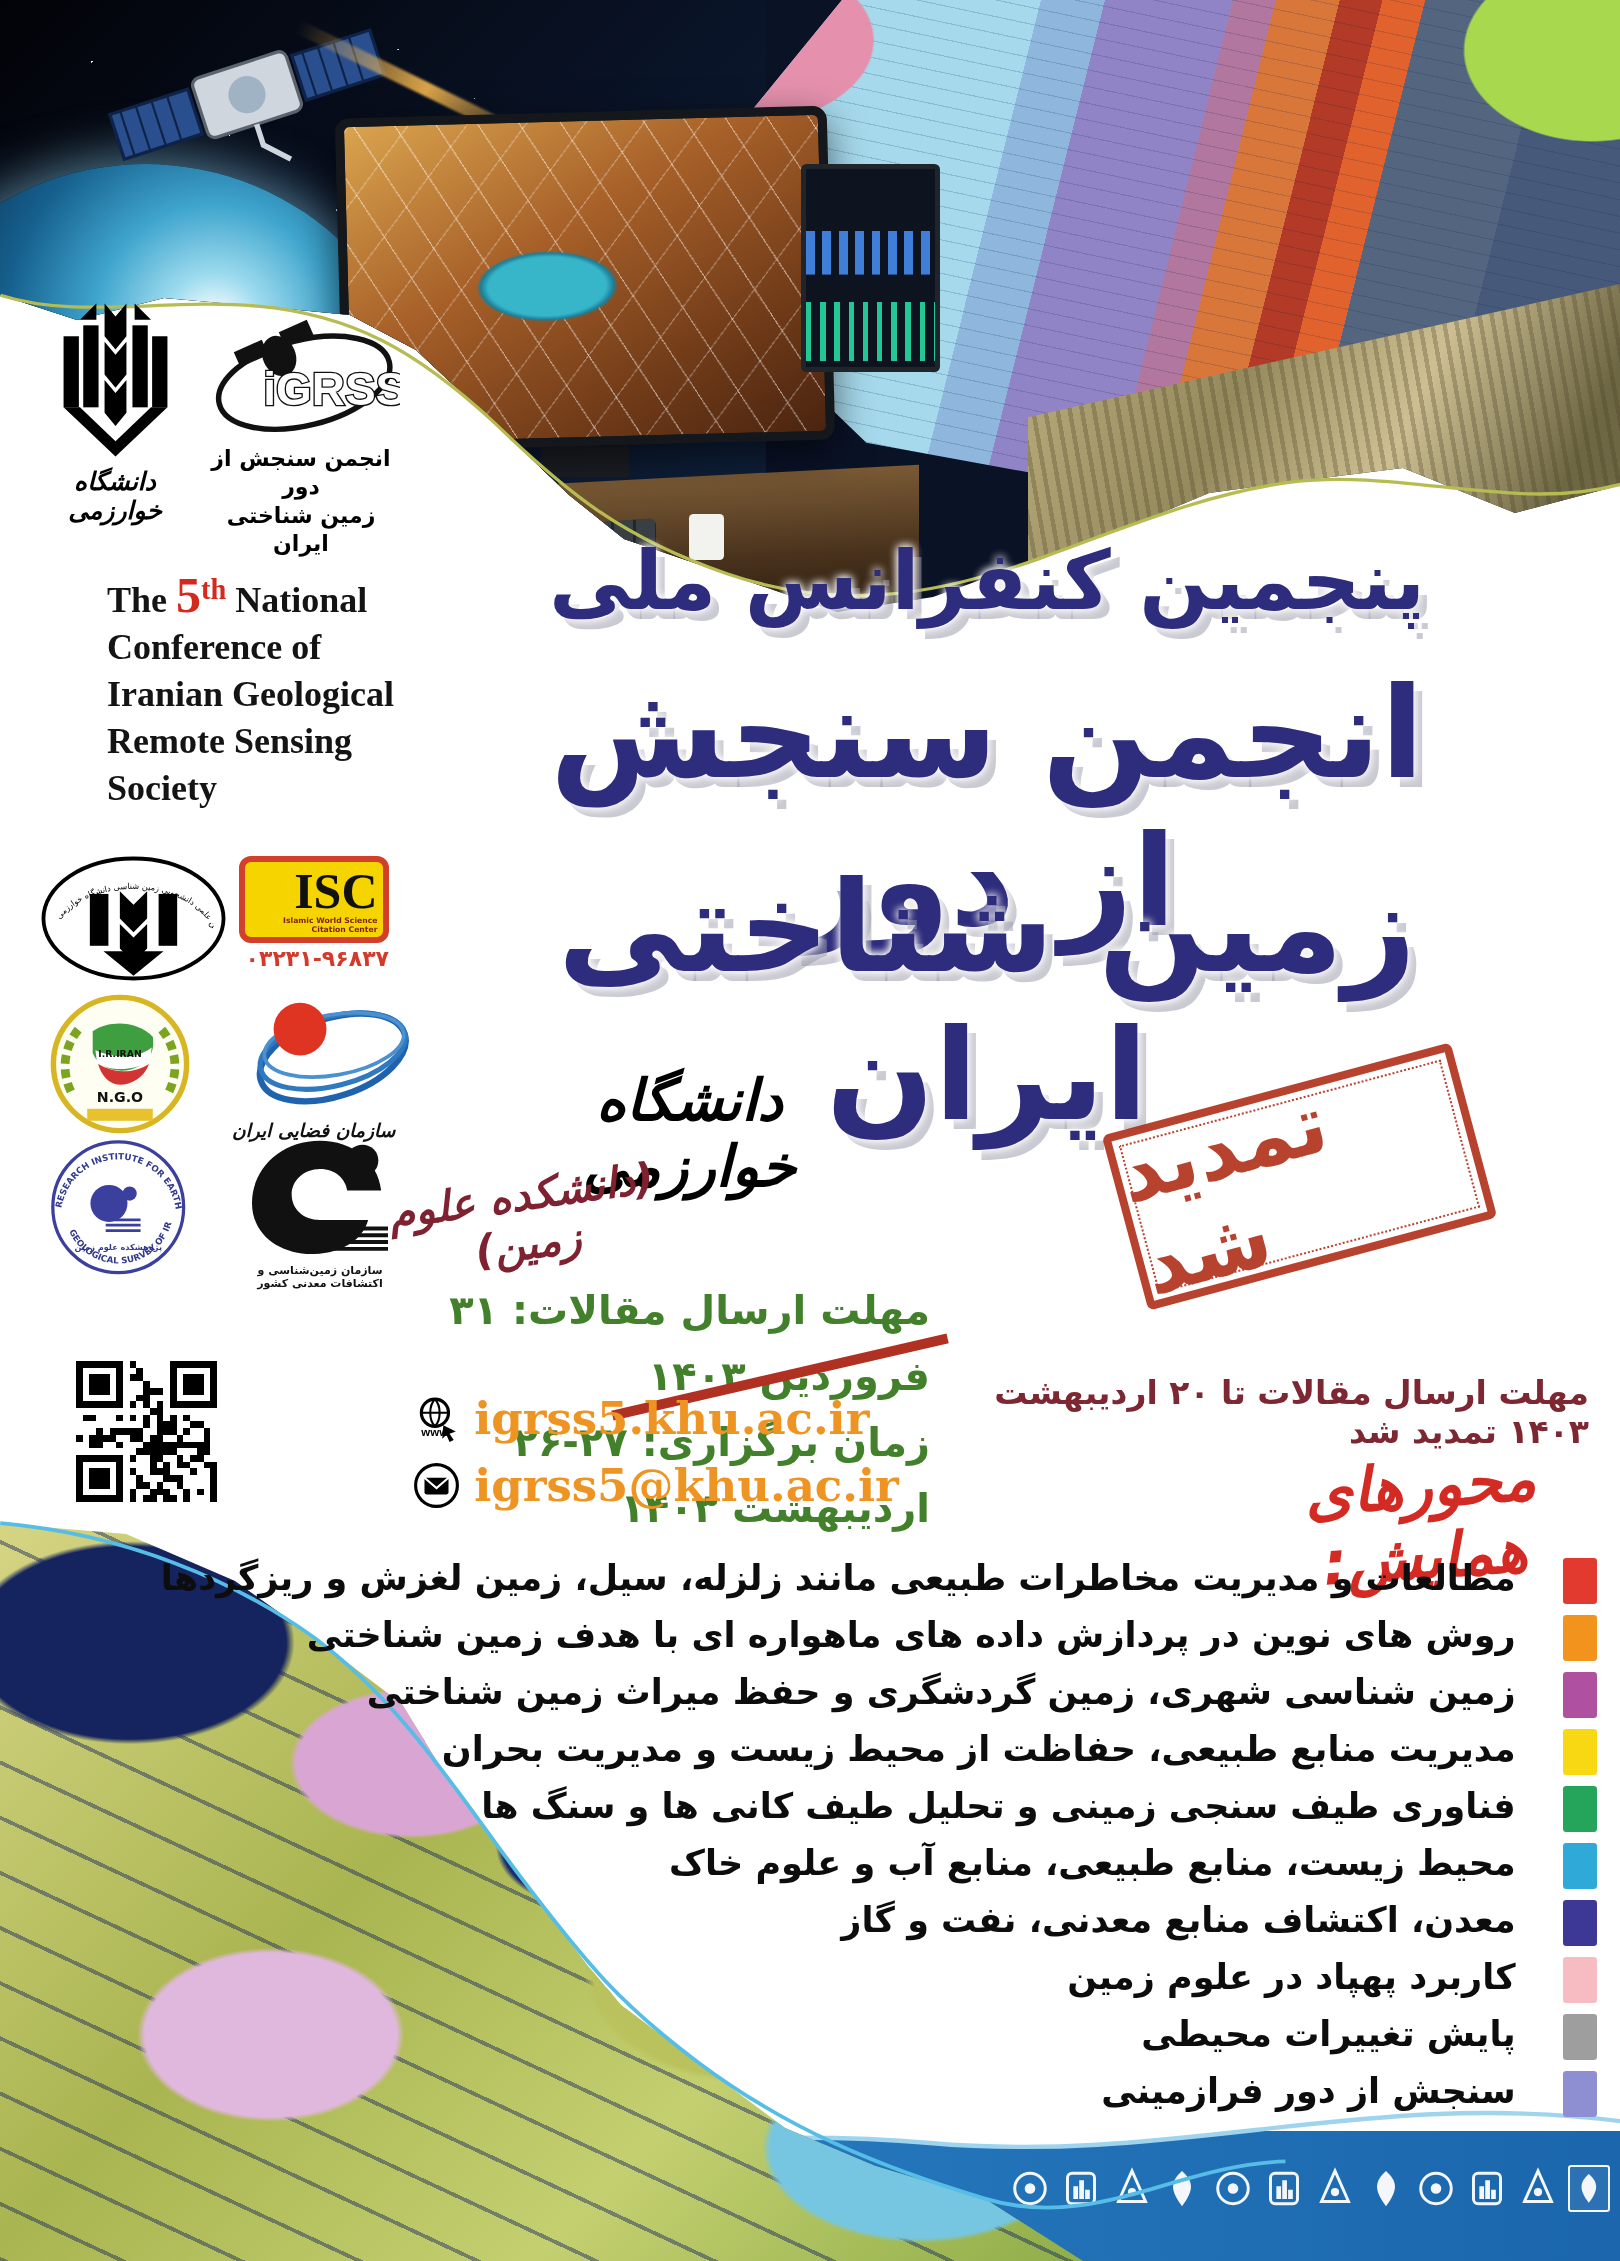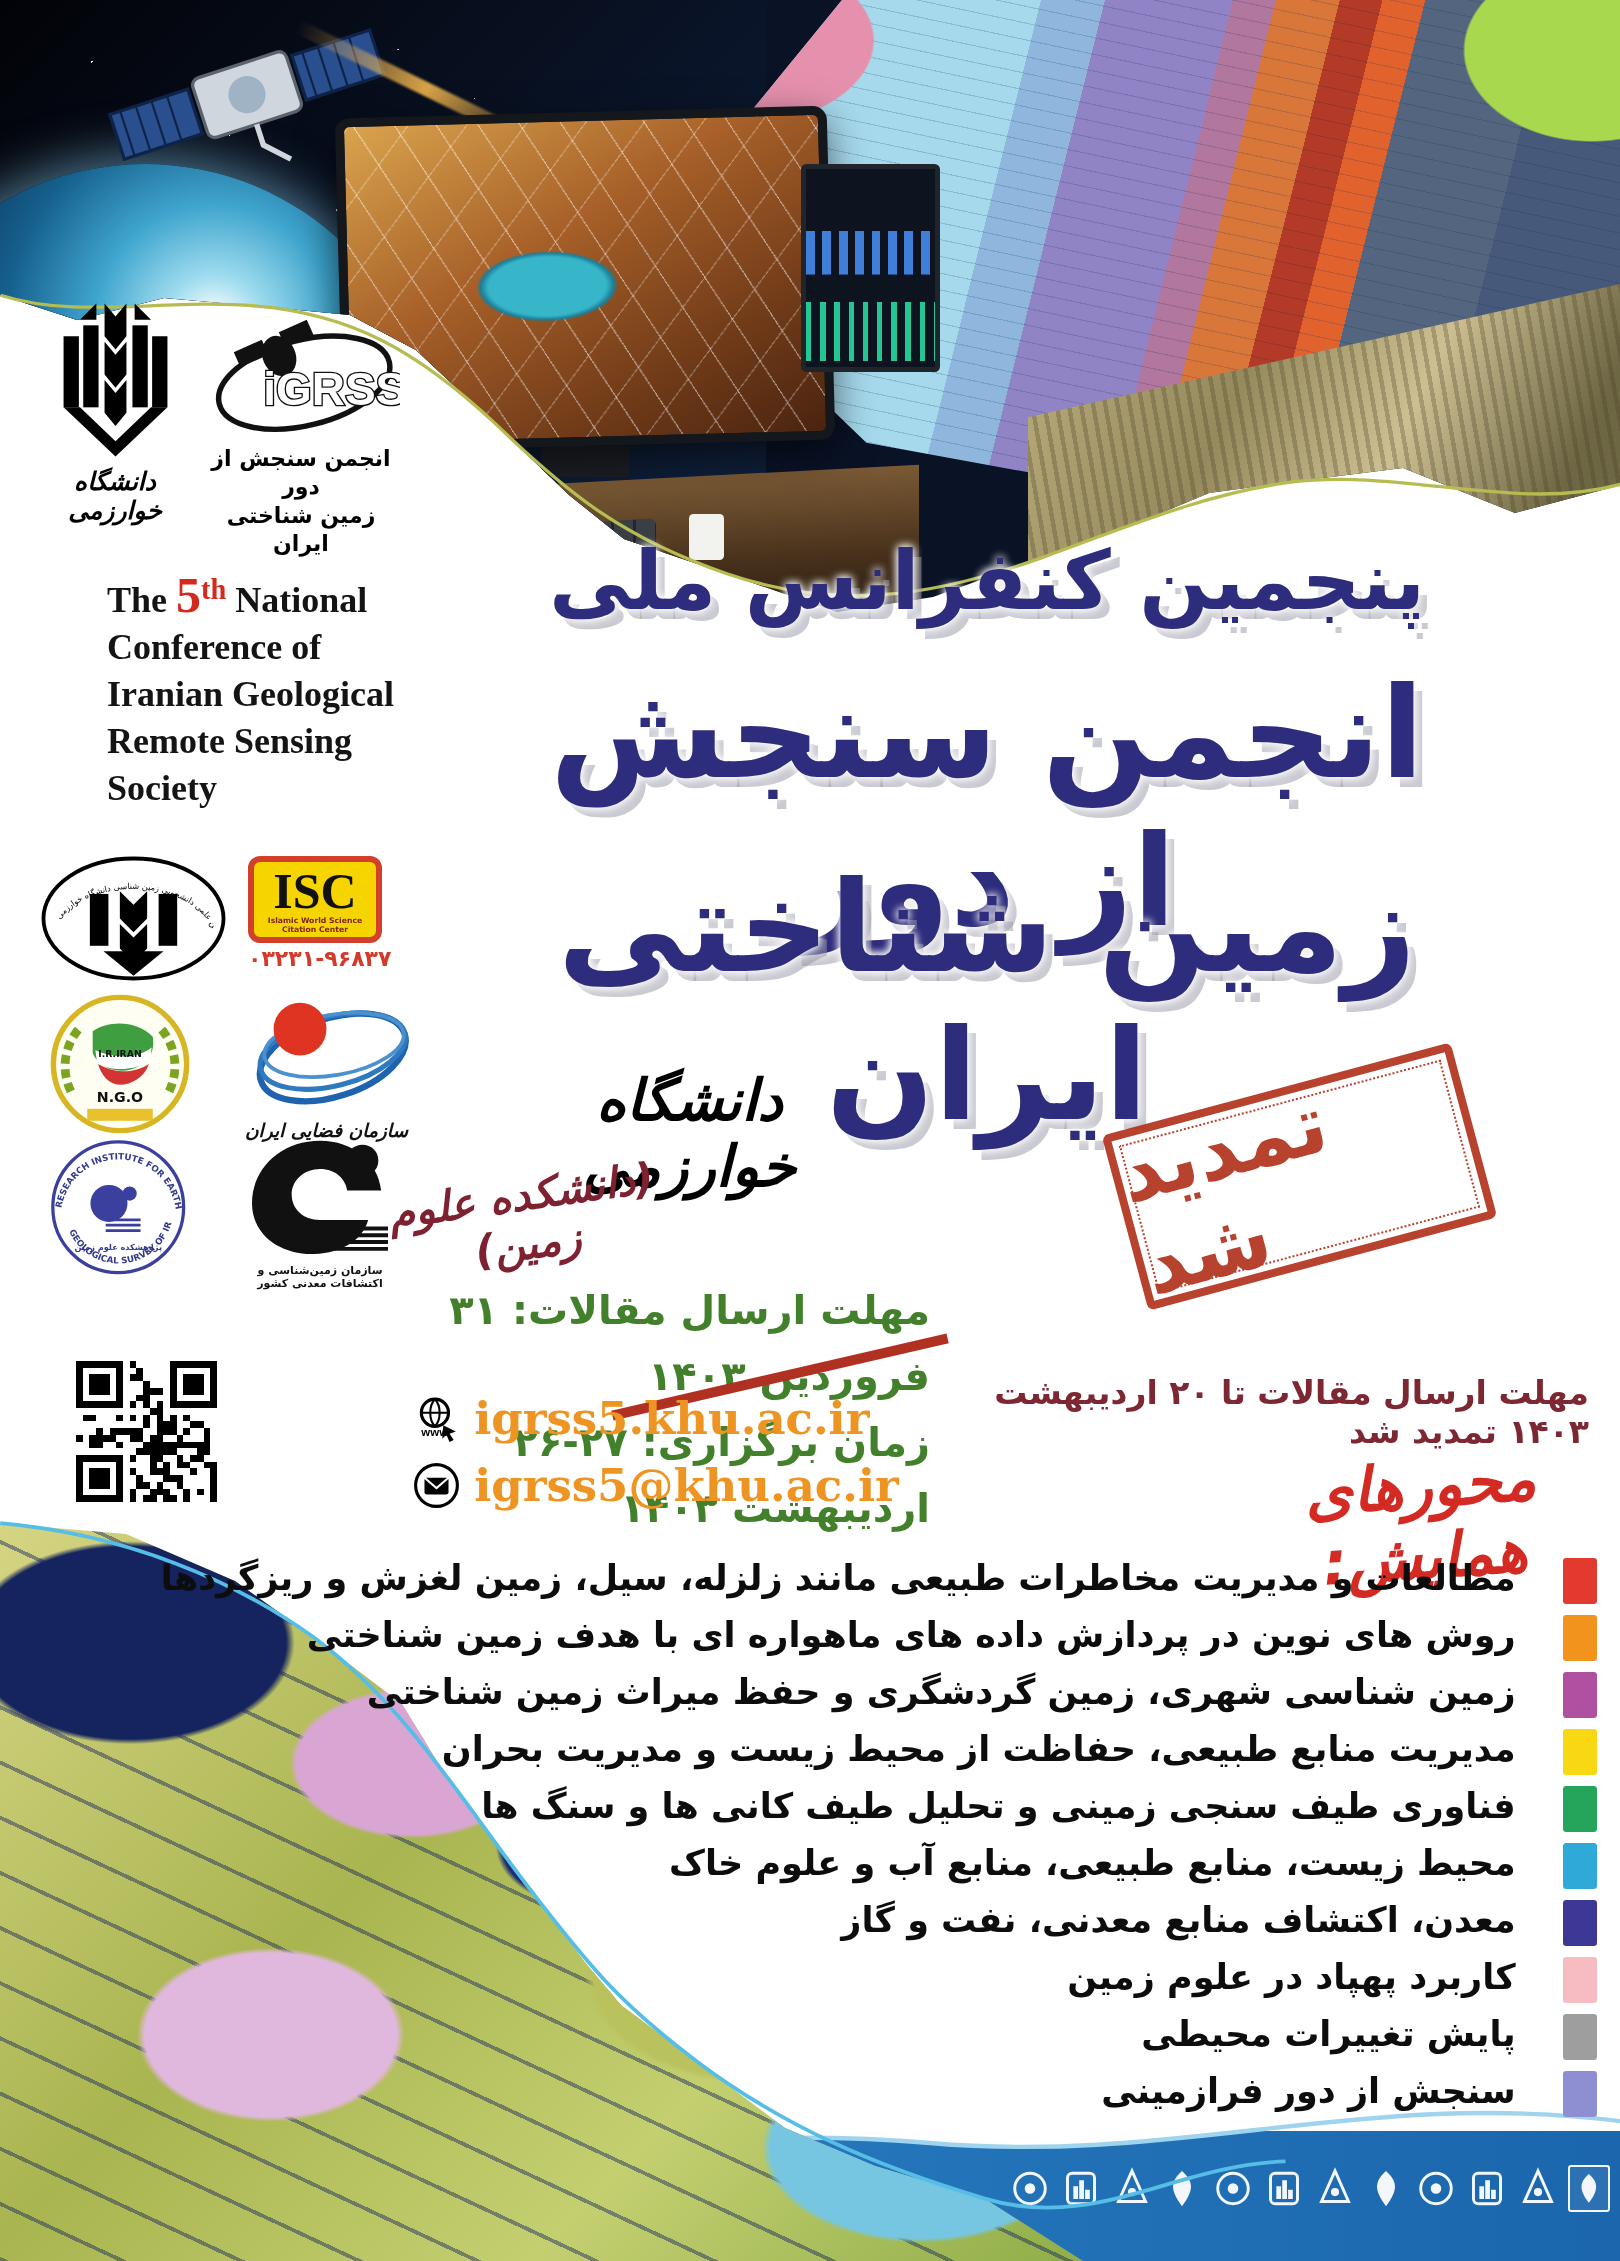--- a/index.html
+++ b/index.html
@@ -144,27 +144,27 @@
   .topic-row{display:flex;align-items:flex-start;height:57px;gap:32px;}
   .topic-bullet{width:34px;height:46px;border-radius:3.3px;margin-left:15.3px;flex:0 0 auto;}
   .topic-text{font-size:35px;font-weight:700;color:#0d0d0d;white-space:nowrap;}
 
   
   .qr{position:absolute;left:70px;top:1355px;width:152px;height:152px;z-index:5;background:#fff;padding:5.5px;}
   .qr svg{width:100%;height:100%;fill:#000;shape-rendering:crispEdges;}
 
   
   .logo-oval{position:absolute;left:38px;top:853px;width:191px;height:131px;z-index:5;}
-  .logo-isc{position:absolute;left:248px;top:856px;width:134px;z-index:5;text-align:center;}
+  .logo-isc{position:absolute;left:239px;top:856px;width:150px;z-index:5;text-align:right;}
   .isc-box{background:#f5d400;border:6.6px solid #d23f2a;border-radius:12px;padding:4.4px 5.5px 2.2px;}
   .isc-acr{font-family:"Liberation Serif",serif;font-size:50px;font-weight:700;color:#111;line-height:50px;}
   .isc-cap{font-size:7.7px;font-weight:700;color:#7c1f14;}
   .isc-code{direction:ltr;font-size:22px;font-weight:700;color:#d43a2a;margin-top:3.3px;letter-spacing:2.2px;}
   .logo-ngo{position:absolute;left:49px;top:993px;width:142px;height:142px;z-index:5;}
-  .logo-space{position:absolute;left:232px;top:985px;width:189px;z-index:5;text-align:center;}
+  .logo-space{position:absolute;left:232px;top:985px;width:189px;z-index:5;text-align:left;}
   .space-cap{font-size:18.6px;font-weight:700;font-style:italic;color:#111;margin-top:1.1px;}
   .logo-ries{position:absolute;left:49px;top:1138px;width:139px;height:139px;z-index:5;}
   .logo-gsi{position:absolute;left:235px;top:1135px;width:170px;z-index:5;text-align:center;}
   .gsi-cap{font-size:11px;font-weight:700;color:#111;margin-top:2.2px;}
 </style>
 </head>
 <body>
 
 <div class="poster">
 

